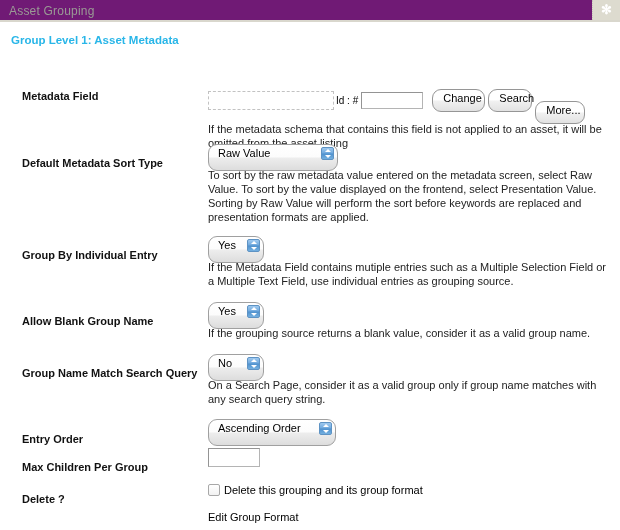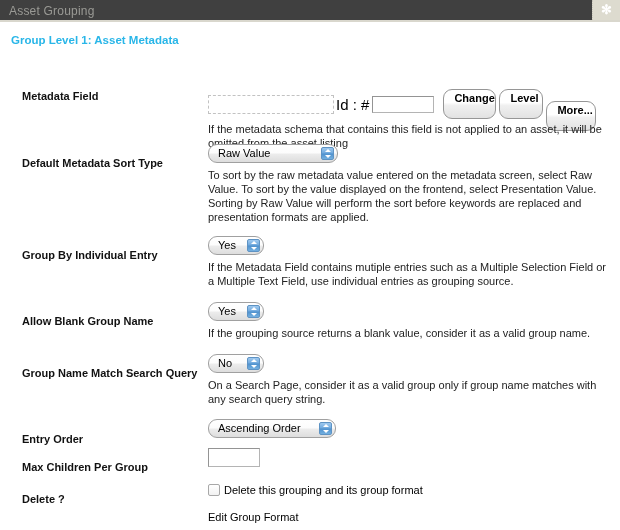--- a/index.html
+++ b/index.html
@@ -13,21 +13,21 @@
     font-family: "Liberation Sans", sans-serif;
     font-size: 11px;
     color: #000000;
     overflow: hidden;
   }
 
   
   .titlebar {
     position: relative;
     height: 22px;
-    background: #404040;
+    background: #701a75;
     border-bottom: 2px solid #d9d7cd;
     box-sizing: border-box;
   }
   .titlebar-text {
     position: absolute;
     left: 9px;
     top: 4px;
     font-size: 12px;
     color: #9a9a95;
     letter-spacing: .2px;
@@ -86,40 +86,39 @@
     left: 208px;
     width: 400px;
     font-size: 11px;
     line-height: 14px;
     color: #222222;
   }
 
   
   .pill-btn {
     display: inline-block;
-    height: 30px;
+    height: 23px;
     line-height: 16px;
     padding: 0 10px;
     border: 1px solid #969696;
     border-radius: 9px;
     background: linear-gradient(to bottom, #ffffff 0%, #ffffff 45%, #f0f0f0 55%, #e2e2e2 100%);
     font-size: 11px;
     color: #000000;
     box-sizing: border-box;
     vertical-align: middle;
     cursor: default;
     text-align: center;
-    font-weight: bold;
   }
 
   
   .mac-select {
     display: inline-block;
     position: relative;
-    height: 19px;
+    height: 27px;
     border: 1px solid #a0a0a0;
     border-radius: 9px;
     background: linear-gradient(to bottom, #ffffff 0%, #fcfcfc 48%, #ededed 52%, #dddddd 100%);
     box-sizing: border-box;
     vertical-align: middle;
     cursor: default;
   }
   .mac-select .ms-label {
     position: absolute;
     left: 9px;
@@ -174,21 +173,21 @@
     display: inline-block;
     width: 126px;
     height: 19px;
     border: 1px dashed #c2c2c2;
     background: #ffffff;
     box-sizing: border-box;
     vertical-align: middle;
   }
   .idlabel {
     display: inline-block;
-    font-size: 15px;
+    font-size: 10px;
     color: #000000;
     vertical-align: middle;
     padding: 0 3px 0 2px;
   }
 
   
   .mac-checkbox {
     display: inline-block;
     width: 12px;
     height: 12px;
@@ -222,21 +221,21 @@
 </div>
 
 <div class="content">
 
   <div class="section-heading">Group Level 1: Asset Metadata</div>
 
   <div class="row" style="top:58px;">
     <div class="row-label">Metadata Field</div>
     <div class="row-field" style="top:-3px;">
       <span class="dashed-box"></span><span class="idlabel">Id : #</span><span class="text-input" style="width:62px;"></span>
-      <span class="pill-btn" style="margin-left:6px;width:53px;">Change</span><span class="pill-btn" style="margin-left:3px;width:44px;">Level</span><span class="pill-btn" style="margin-left:3px;width:50px;margin-top:24px;">More...</span>
+      <span class="pill-btn" style="margin-left:6px;width:53px;">Change</span><span class="pill-btn" style="margin-left:3px;width:44px;">Search</span><span class="pill-btn" style="margin-left:3px;width:50px;margin-top:24px;">More...</span>
     </div>
     <div class="helptext" style="top:20px;margin-top:22px;">If the metadata schema that contains this field is not applied to an asset, it will be omitted from the asset listing</div>
   </div>
 
   <div class="row" style="top:125px;">
     <div class="row-label">Default Metadata Sort Type</div>
     <div class="row-field" style="top:-3px;">
       <span class="mac-select" style="width:130px;">
         <span class="ms-label">Raw Value</span>
         <span class="ms-arrows"></span>

